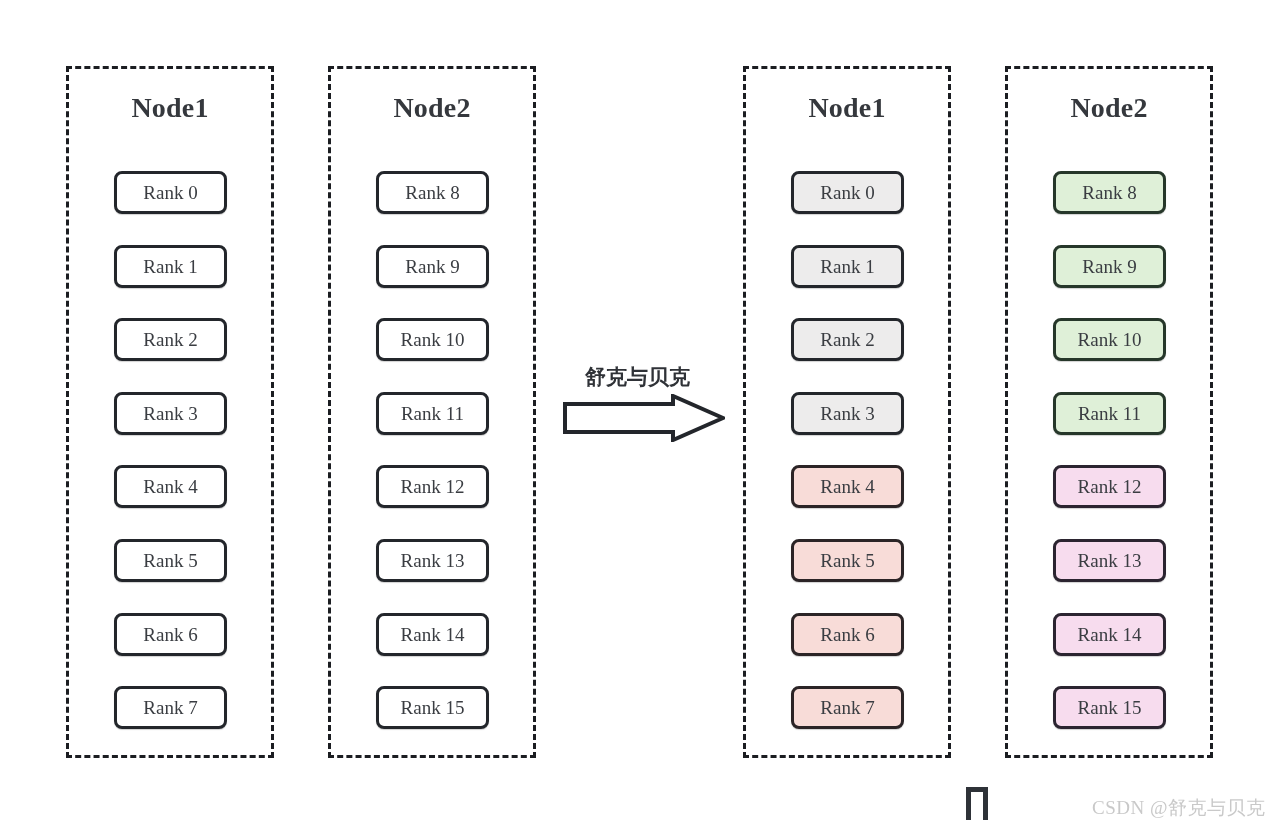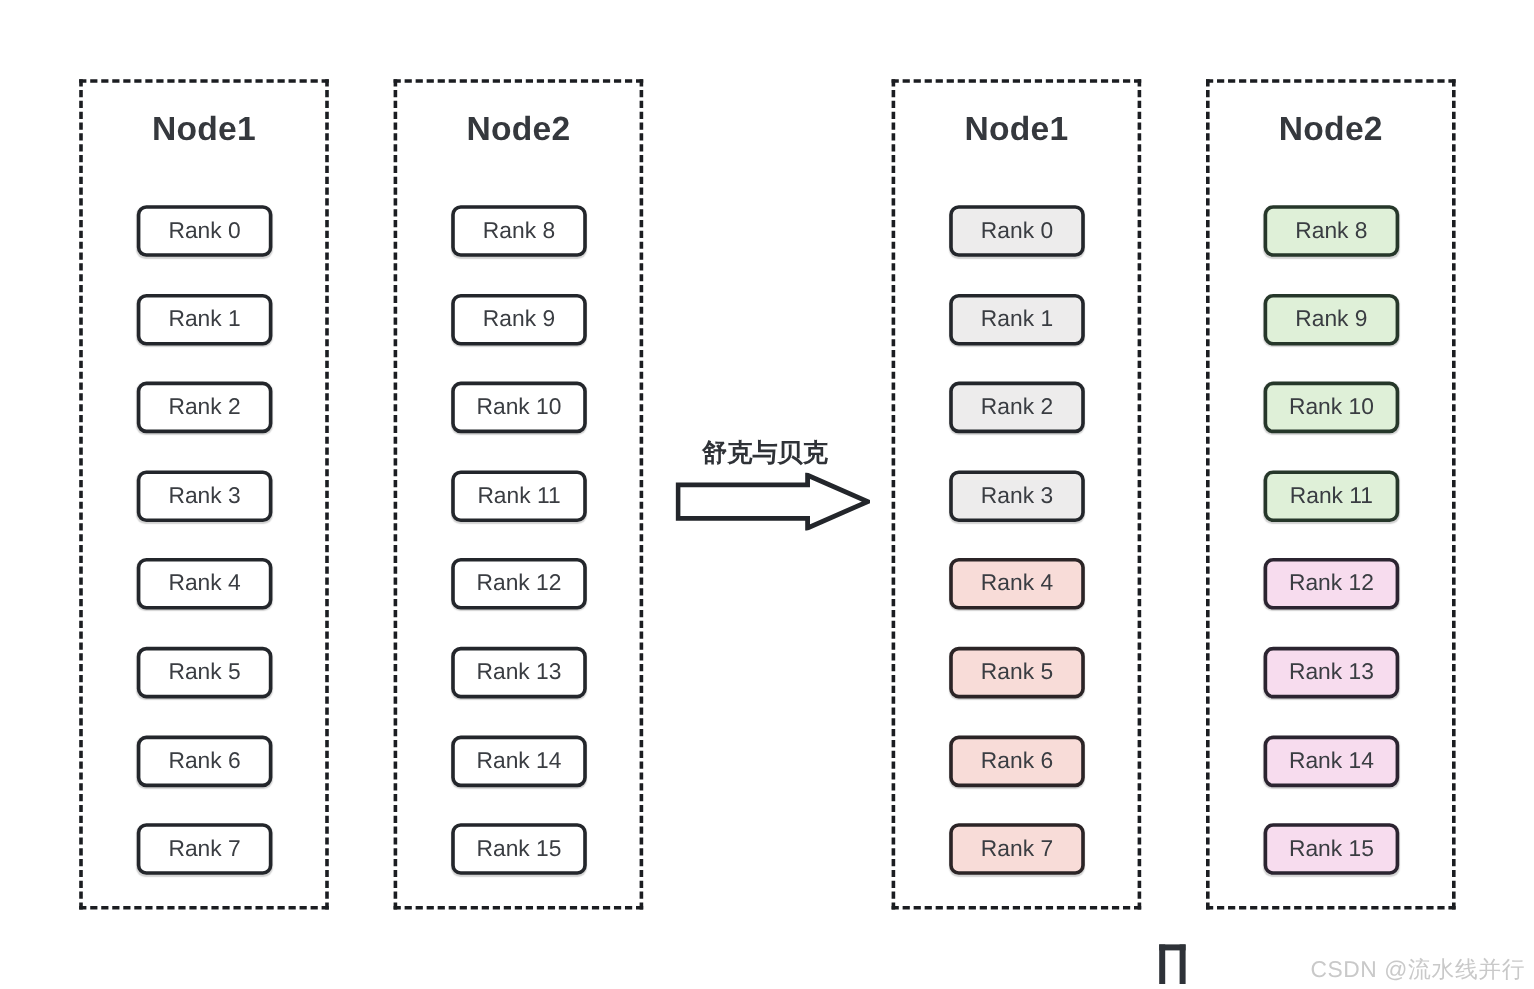--- a/index.html
+++ b/index.html
@@ -88,21 +88,21 @@
     position: absolute;
     font-size: 19px;
     color: #c9c9c9;
     white-space: nowrap;
     letter-spacing: 0.5px;
   }
 </style>
 </head>
 <body>
 
-<div id="canvas" style="width: 1278px; height: 820px; background: rgb(255, 255, 255);">
+<div id="canvas" style="width: 1278px; height: 820px; background: rgb(255, 255, 255); font-family: Liberation Serif, serif;">
 
   <div id="groups-layer">
       <div class="node-group" style="left: 66px; top: 66px; width: 208px; height: 692px; border-color: rgb(27, 29, 33);">
         <div class="node-title">Node1</div>
       </div>
       <div class="rank-box plain" style="left: 114px; top: 171px; width: 113px;">
         <span>Rank 0</span>
       </div>
       <div class="rank-box plain" style="left: 114px; top: 245px; width: 113px;">
         <span>Rank 1</span>
@@ -210,14 +210,14 @@
 
   <div class="arrow-wrap" id="arrow-wrap" style="left: 563px; top: 394px; width: 162px; height: 48px;">
     <svg id="arrow-svg" width="162" height="48" viewBox="0 0 162 48" preserveAspectRatio="none">
       <polygon id="arrow-poly" points="2,10 110,10 110,2 160,24 110,46 110,38 2,38" fill="#ffffff" stroke="#23262b" stroke-width="4" stroke-linejoin="miter"></polygon>
     </svg>
   </div>
   <div class="arrow-label" id="arrow-label" style="left: 585px; top: 363px;">舒克与贝克</div>
 
   <div class="gate-glyph" id="gate-glyph" style="left: 966px; top: 787px; width: 22px; height: 37px;"></div>
 
-  <div class="watermark" id="watermark" style="left: 1092px; top: 795px; color: rgb(201, 201, 201);">CSDN @流水线并行</div>
+  <div class="watermark" id="watermark" style="left: 1092px; top: 795px; color: rgb(201, 201, 201);">CSDN @舒克与贝克</div>
 </div>
 
 </body></html>

